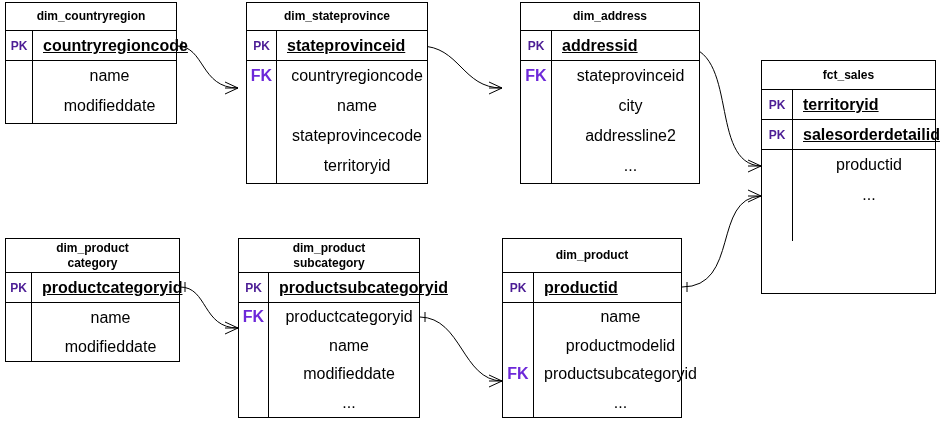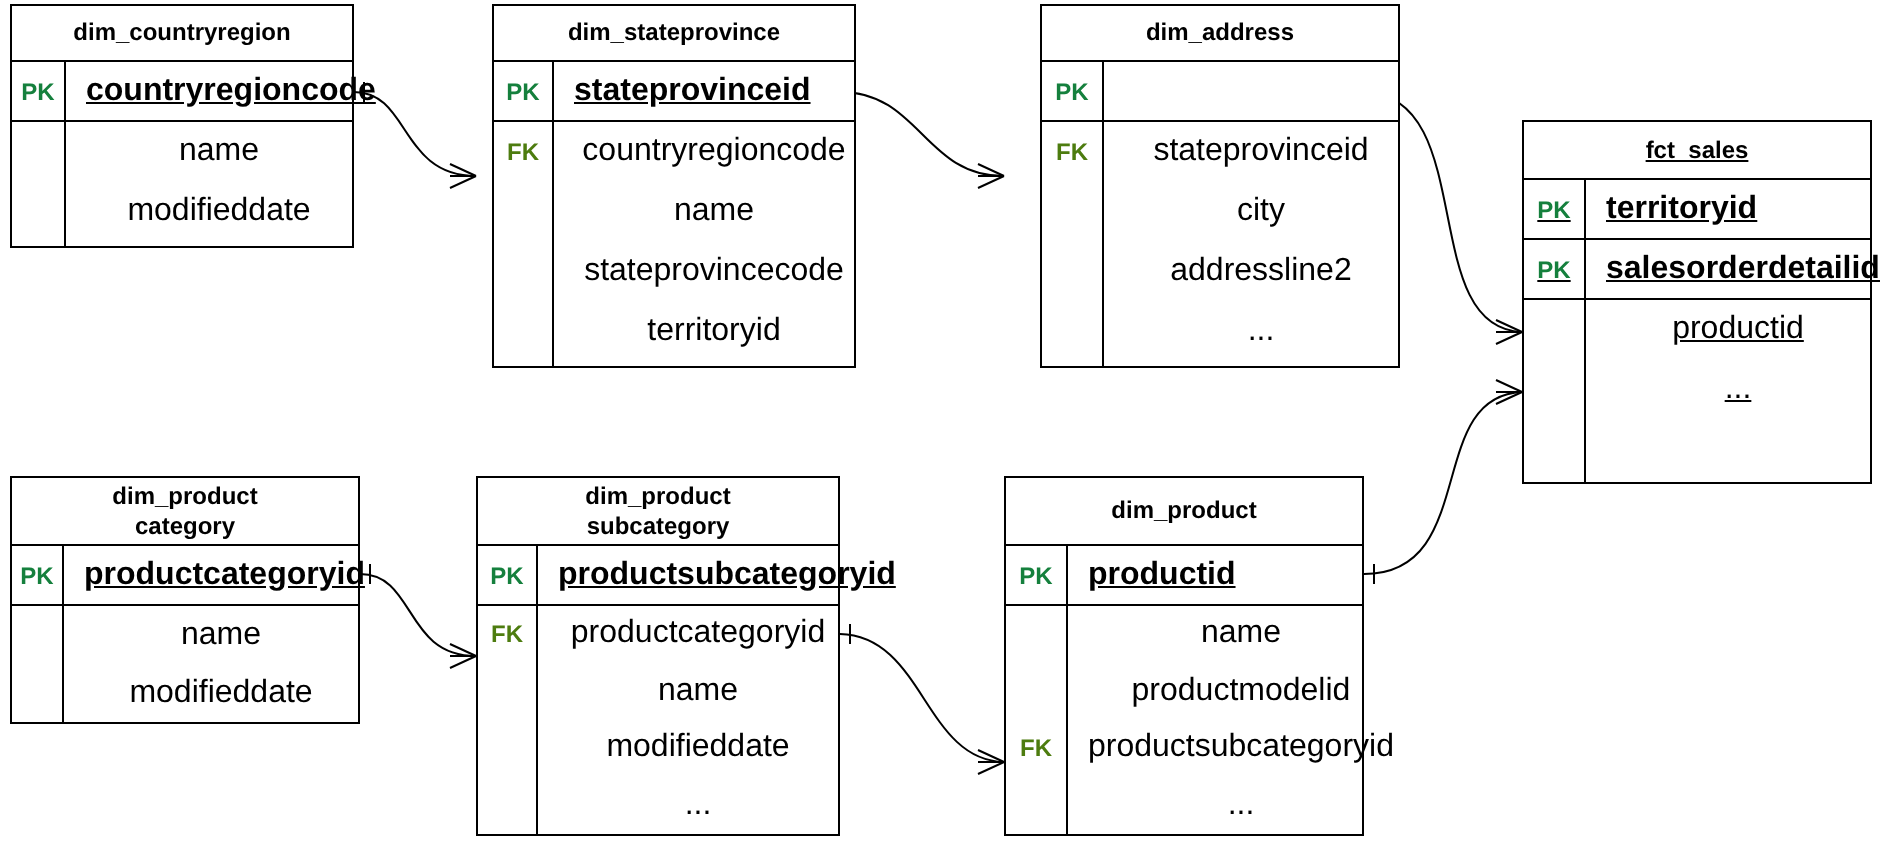--- a/index.html
+++ b/index.html
@@ -55,39 +55,39 @@
   .ent-body {
     box-sizing: border-box;
     display: flex;
     align-items: stretch;
   }
   .keycol {
     box-sizing: border-box;
     border-right: 1px solid #000000;
     font-size: 12px;
     font-weight: bold;
-    color: #15803d;
+    color: #4c1d95;
     display: flex;
     align-items: center;
     justify-content: center;
     flex: 0 0 auto;
   }
   .keycol-stack {
     box-sizing: border-box;
     border-right: 1px solid #000000;
     flex: 0 0 auto;
     display: flex;
     flex-direction: column;
   }
   .keycol-cell {
     box-sizing: border-box;
     height: 30px;
-    font-size: 12px;
-    font-weight: bold;
-    color: #4d7c0f;
+    font-size: 16px;
+    font-weight: bold;
+    color: #6d28d9;
     display: flex;
     align-items: center;
     justify-content: center;
   }
   .fieldcol {
     box-sizing: border-box;
     flex: 1 1 auto;
     display: flex;
     flex-direction: column;
     align-items: center;
@@ -181,37 +181,38 @@
             <div class="field">name</div>
             <div class="field">stateprovincecode</div>
             <div class="field">territoryid</div>
           </div>
         </div>
       </div>
       <div class="entity" style="left: 520px; top: 2px; width: 180px; height: 182px;">
         <div class="ent-title" style="height: 28px;">dim_address</div>
         <div class="ent-row keyrow">
           <div class="keycol" style="flex-basis: 31px; width: 31px;">PK</div>
+          <div class="field pk" style="flex: 1 1 auto;">addressid</div>
         </div>
         <div class="ent-body" style="height: 122px;">
           <div class="keycol-stack" style="flex-basis: 31px; width: 31px;">
             <div class="keycol-cell">FK</div>
             <div class="keycol-cell"></div>
             <div class="keycol-cell"></div>
             <div class="keycol-cell"></div>
           </div>
           <div class="fieldcol">
             <div class="field">stateprovinceid</div>
             <div class="field">city</div>
             <div class="field">addressline2</div>
             <div class="field">...</div>
           </div>
         </div>
       </div>
-      <div class="entity" style="left: 761px; top: 60px; width: 175px; height: 182px; text-decoration: underline;">
+      <div class="entity" style="left: 761px; top: 60px; width: 175px; height: 234px;">
         <div class="ent-title" style="height: 29px;">fct_sales</div>
         <div class="ent-row keyrow">
           <div class="keycol" style="flex-basis: 31px; width: 31px;">PK</div>
           <div class="field pk" style="flex: 1 1 auto;">territoryid</div>
         </div>
         <div class="ent-row keyrow">
           <div class="keycol" style="flex-basis: 31px; width: 31px;">PK</div>
           <div class="field pk" style="flex: 1 1 auto;">salesorderdetailid</div>
         </div>
         <div class="ent-body" style="height: 91px;">

